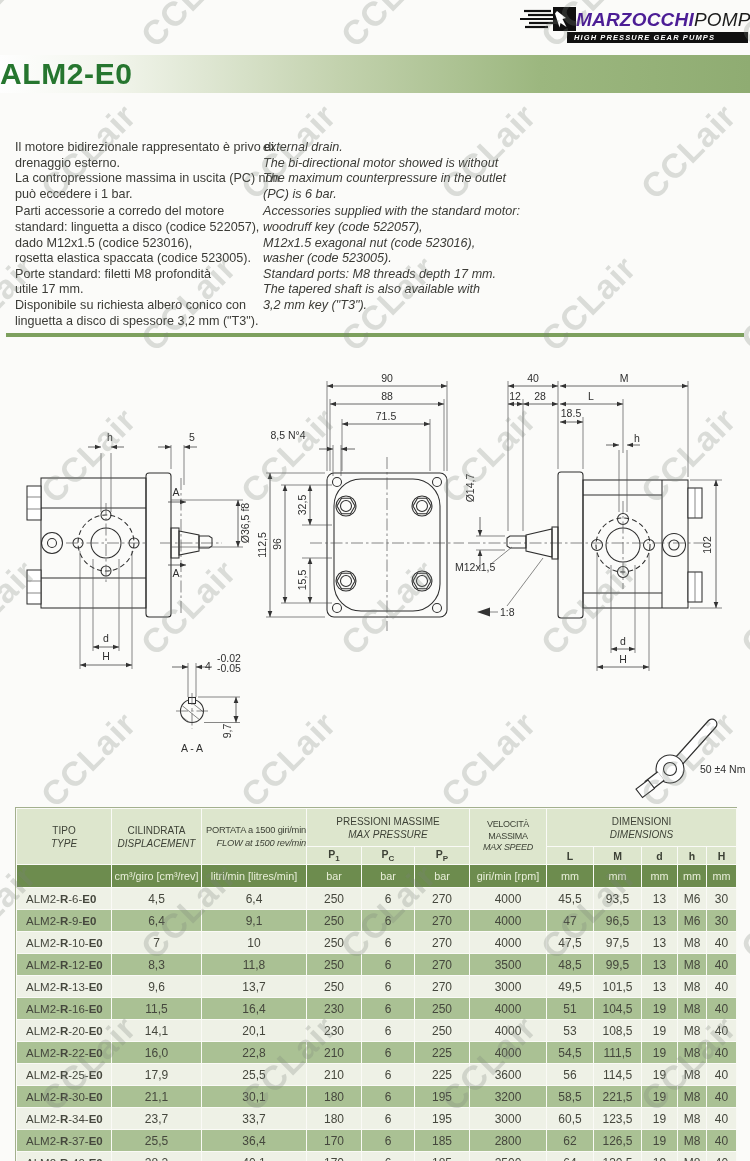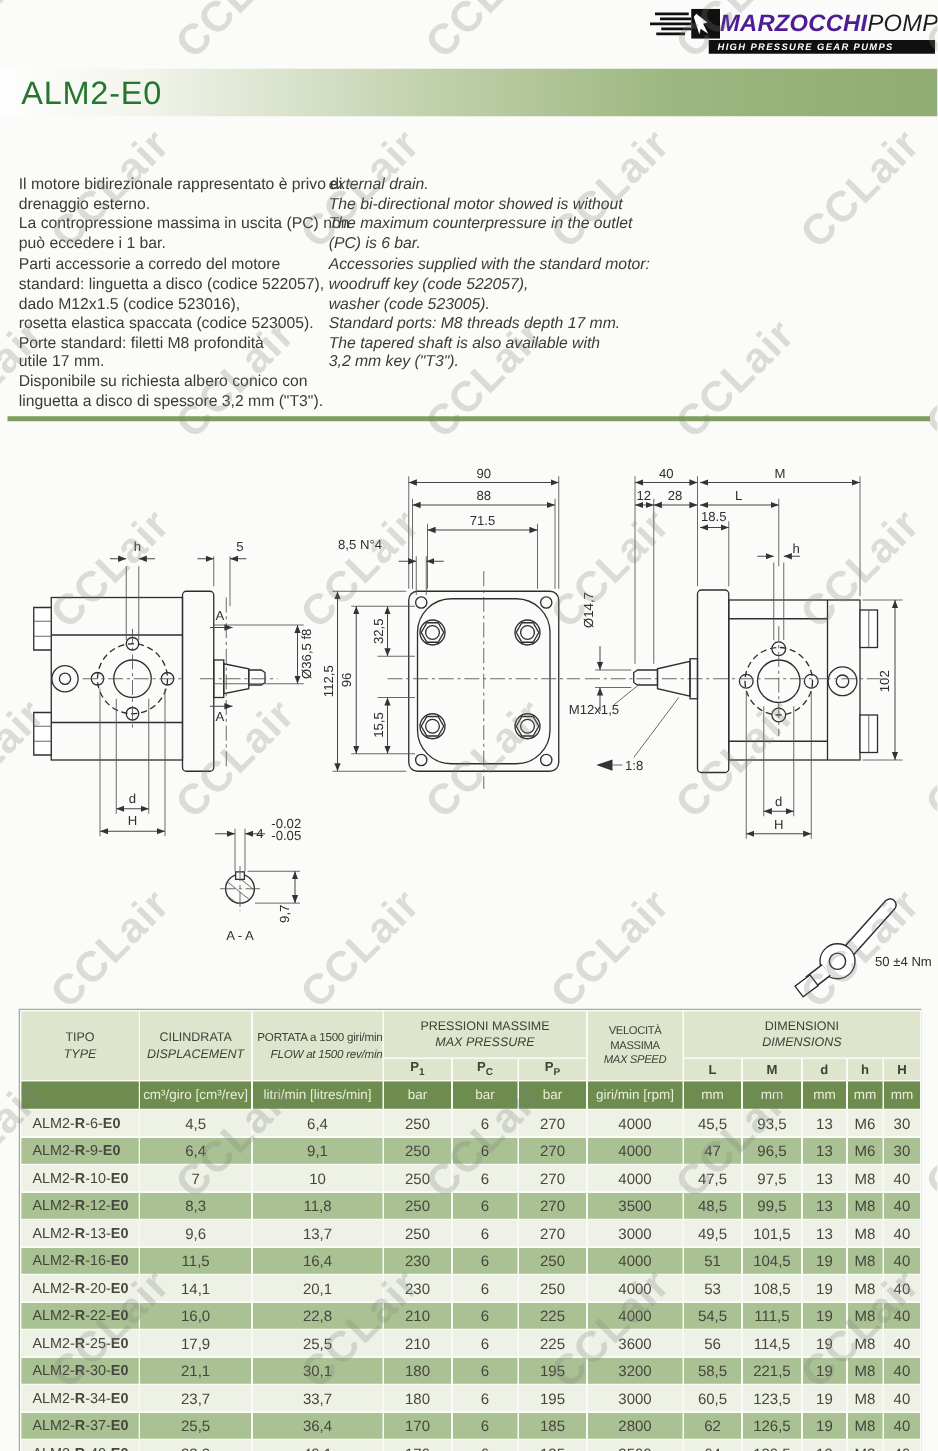--- a/index.html
+++ b/index.html
@@ -19,21 +19,21 @@
   .brand .bold{font-weight:800;color:#4c1d95;}
   .brand .light{font-weight:300;color:#1c1c1c;}
   .logo-bar{margin-left:47px;height:11px;background:#101010;color:#fff;
             font-style:italic;font-weight:bold;font-size:7.5px;letter-spacing:1.1px;
             display:flex;align-items:center;padding-left:7px;}
 
   
   .title-band{position:absolute;left:0;top:55px;width:750px;height:38px;z-index:1;
       background:linear-gradient(90deg,#fefefe 0%,#f2f5ec 15%,#c3d2ae 45%,#9cb77f 72%,#8fac72 100%);
       display:flex;align-items:center;}
-  .title{font-size:26px;font-weight:normal;color:#26762f;letter-spacing:.6px;padding-left:17px;}
+  .title{font-size:30px;font-weight:bold;color:#26762f;letter-spacing:.6px;}
 
   
   .intro{position:absolute;top:140px;z-index:2;font-size:12.6px;line-height:1.24;color:#3b3b36;}
   .intro-it{left:15px;width:246px;}
   .intro-en{left:263px;width:235px;font-style:italic;}
   .tblock+.tblock{margin-top:2px;}
   .tl{white-space:nowrap;}
 
   .rule{position:absolute;left:6px;top:333px;width:738px;height:4px;background:#7da05e;z-index:2;}
 
@@ -151,20 +151,21 @@
 <div class="intro intro-en">
   <div class="tblock">
       <div class="tl">external drain.</div>
       <div class="tl">The bi-directional motor showed is without</div>
       <div class="tl">The maximum counterpressure in the outlet</div>
       <div class="tl">(PC) is 6 bar.</div>
     </div>
   <div class="tblock">
       <div class="tl">Accessories supplied with the standard motor:</div>
       <div class="tl">woodruff key (code 522057),</div>
+      <div class="tl">M12x1.5 exagonal nut (code 523016),</div>
       <div class="tl">washer (code 523005).</div>
       <div class="tl">Standard ports: M8 threads depth 17 mm.</div>
       <div class="tl">The tapered shaft is also available with</div>
       <div class="tl">3,2 mm key ("T3").</div>
     </div>
 </div>
 
 <div class="rule"></div>
 
 <svg id="drawing" width="750" height="460" viewBox="0 0 750 460">

